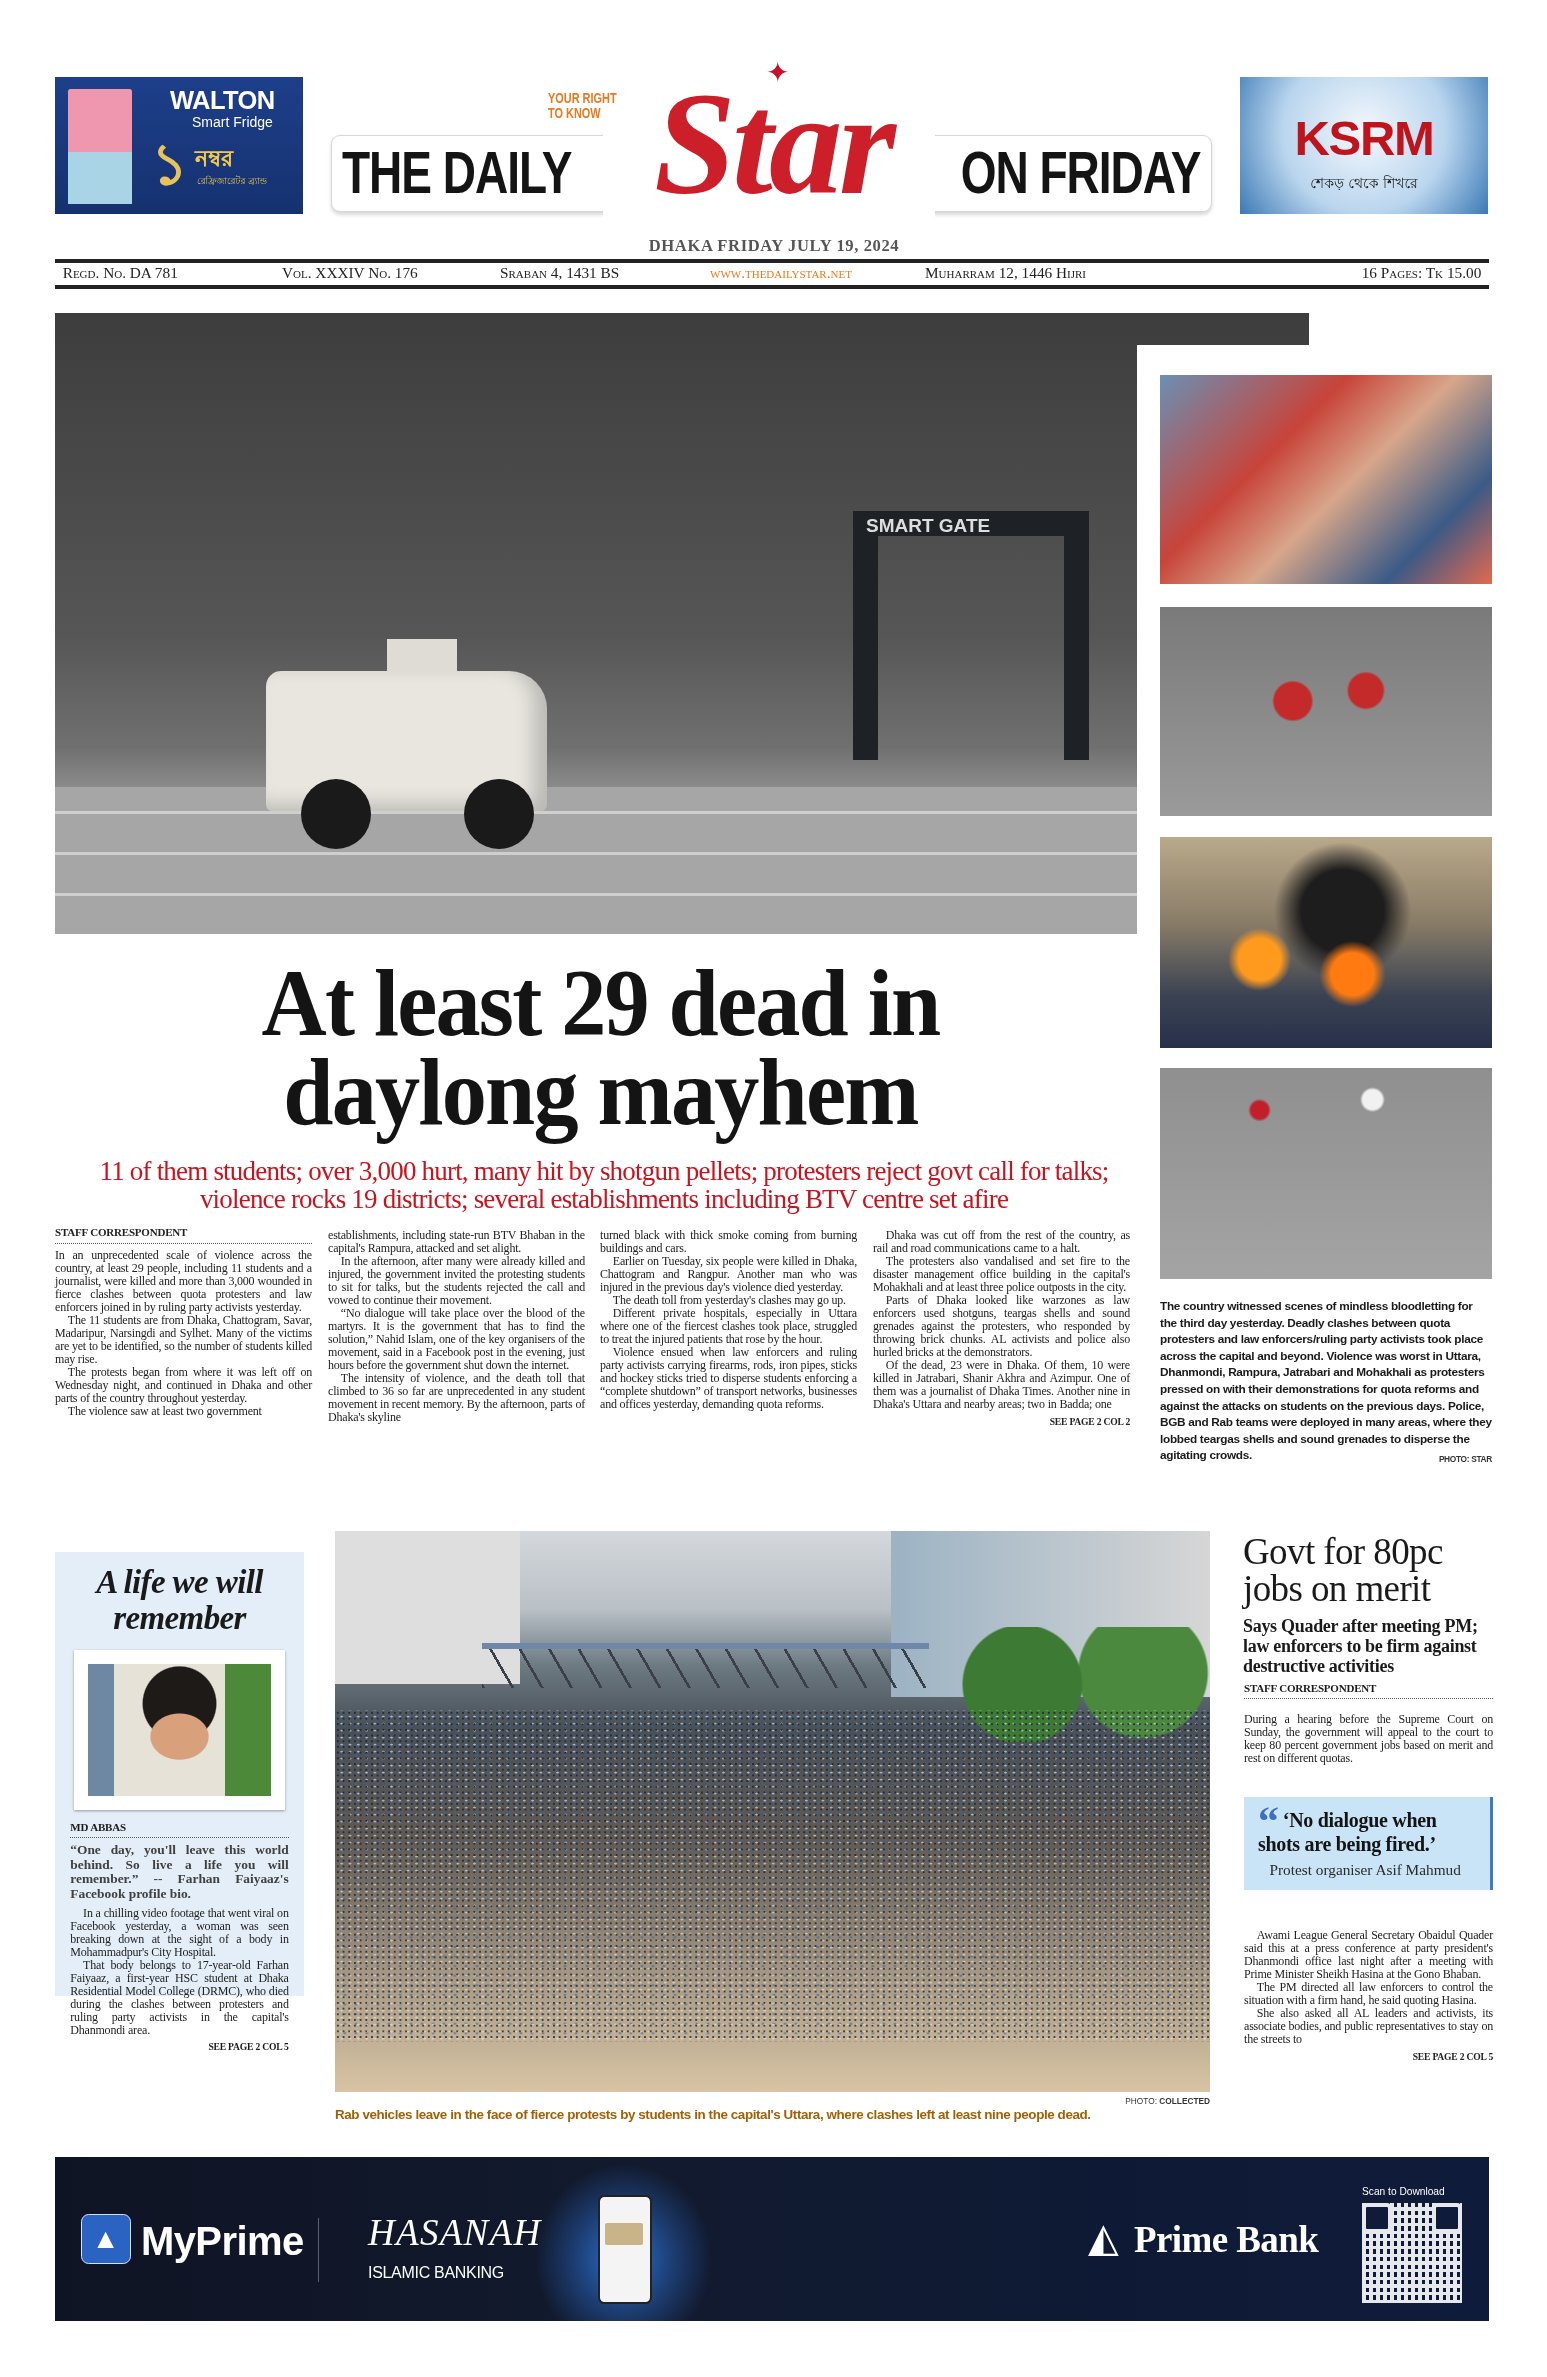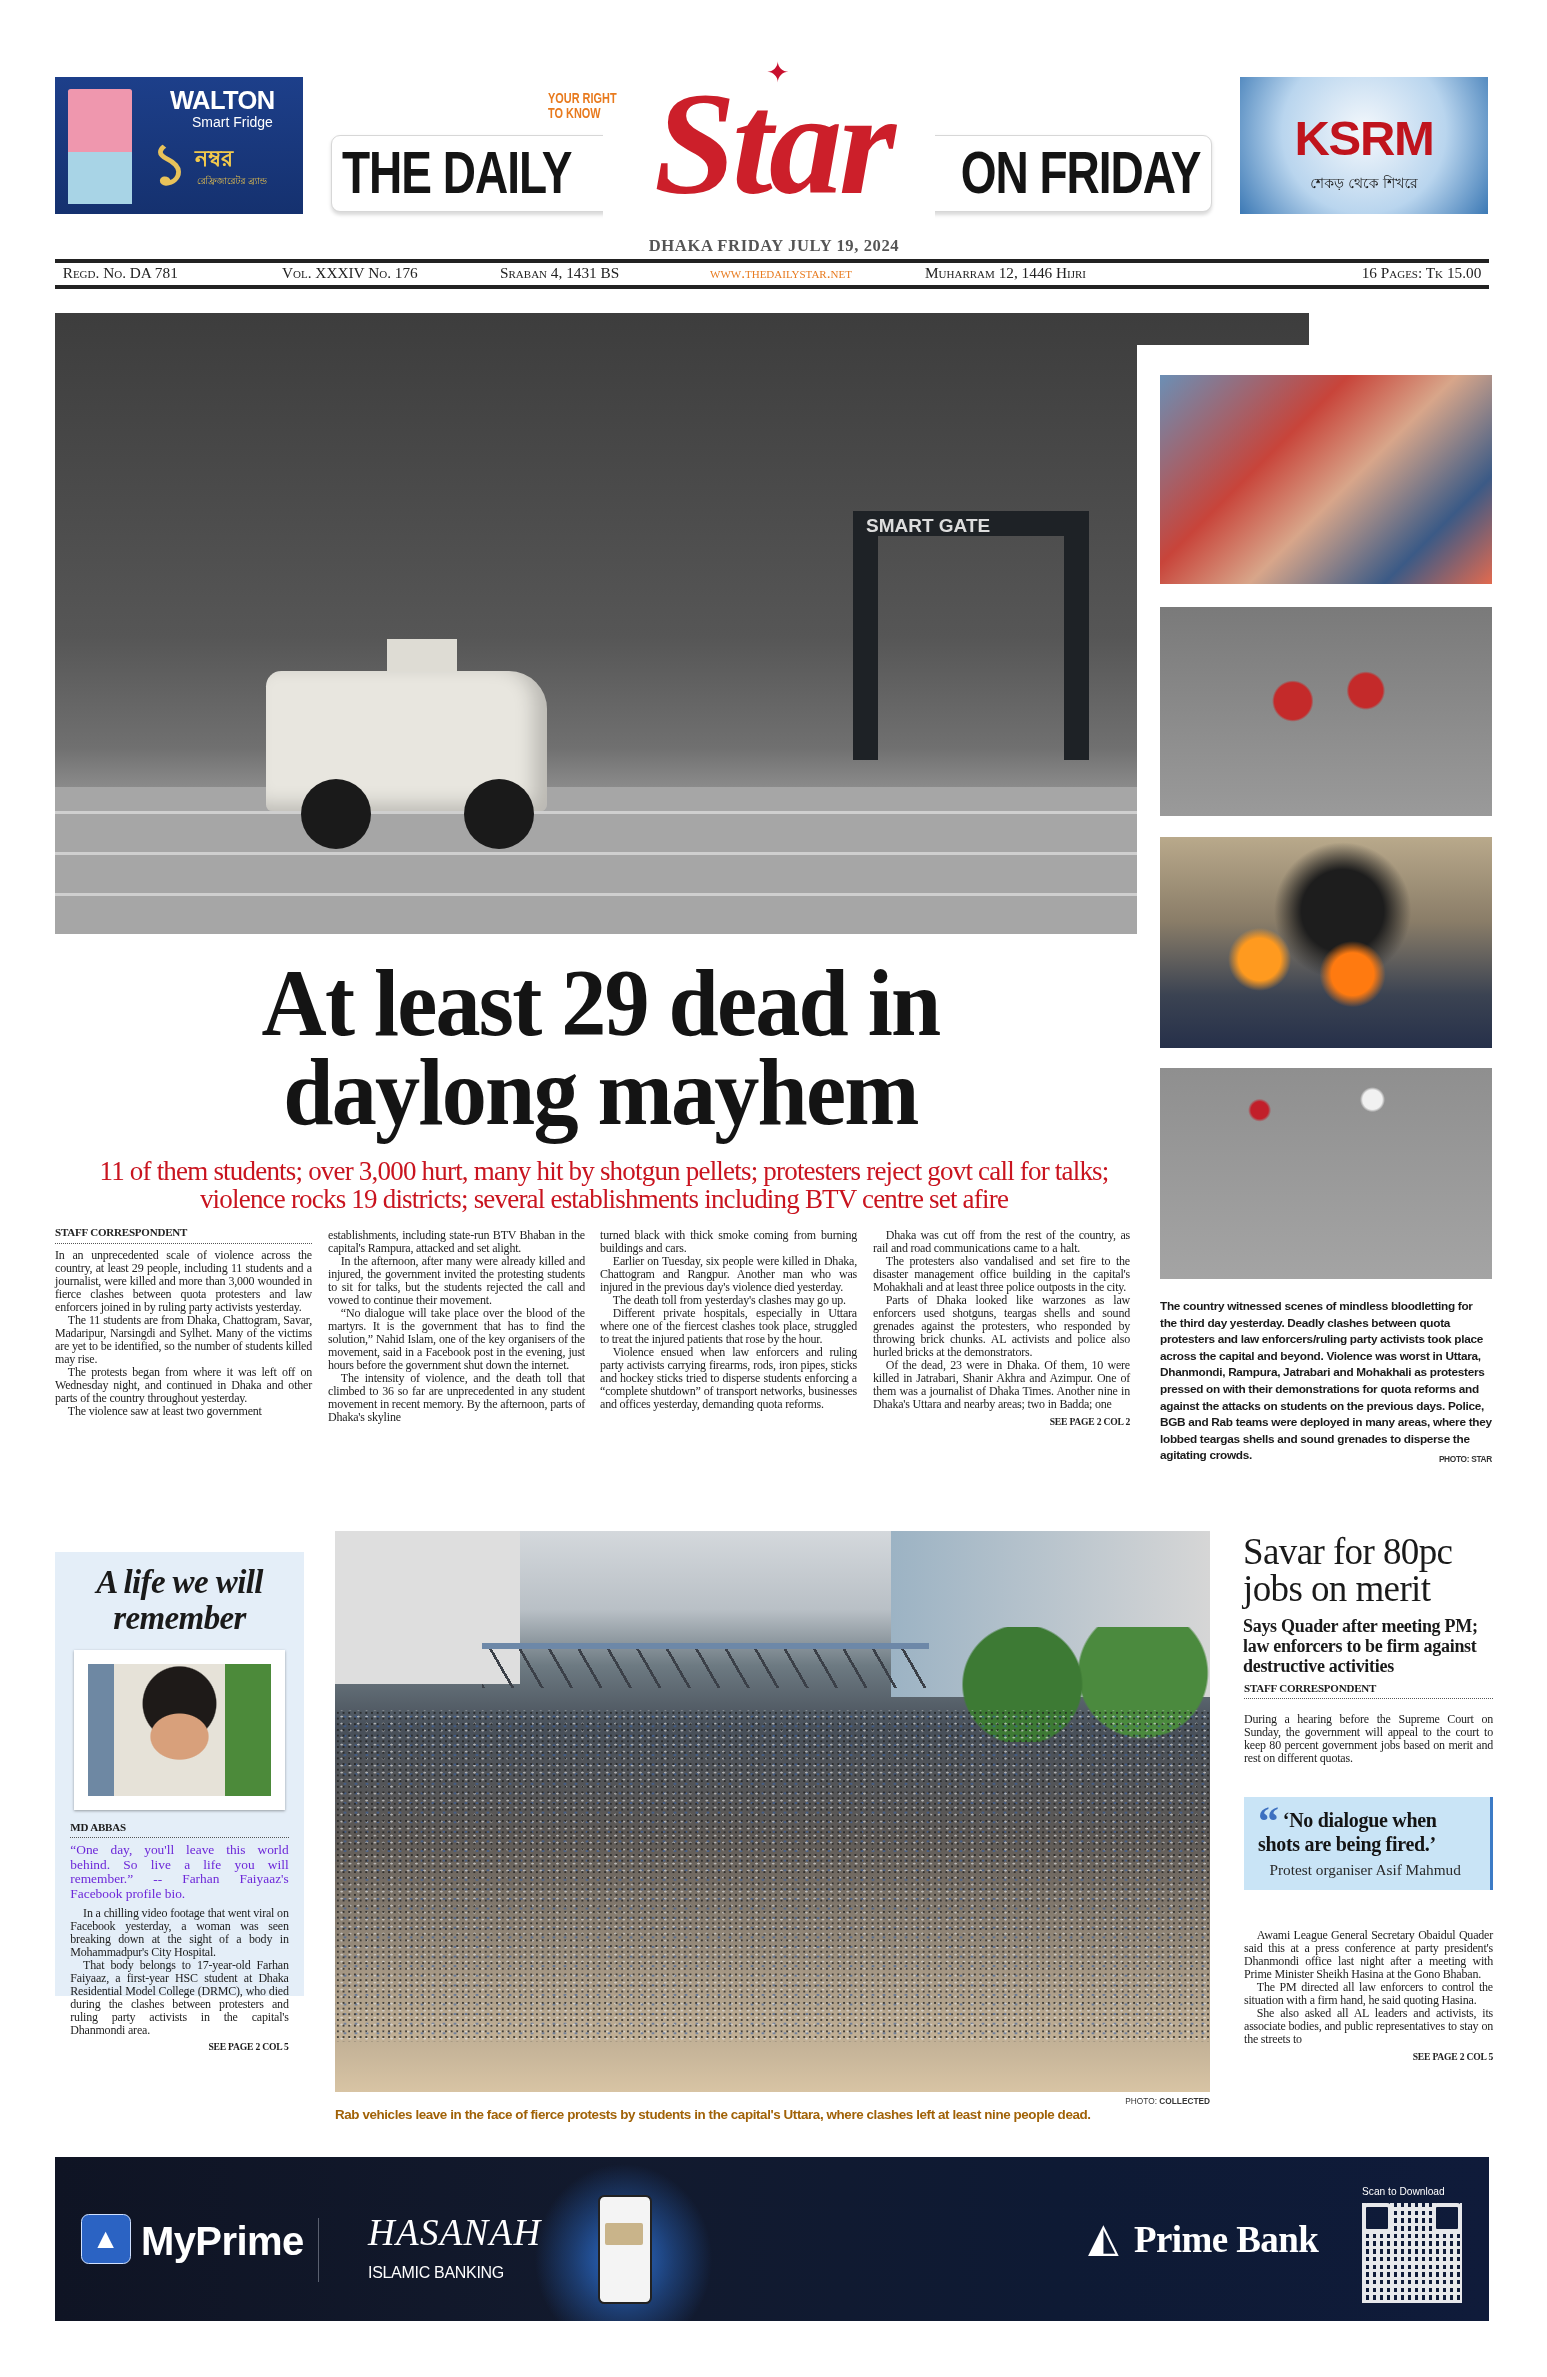--- a/index.html
+++ b/index.html
@@ -65,21 +65,21 @@
   .cap-side { left: 1160px; top: 1298px; width: 332px; font-family: "Liberation Sans", sans-serif; font-weight: bold; font-size: 11.8px; line-height: 16.6px; color: #1a1a1a; letter-spacing: -0.3px; }
   .credit { font-family: "Liberation Sans", sans-serif; font-size: 8.3px; color:#333; }
   .credit b { font-weight: bold; }
 
   
   .life-box { left: 55px; top: 1552px; width: 249px; height: 444px; background: #e4eef8; padding: 11.5px 15.3px; }
   .life-title { font-family: "Liberation Serif", serif; font-style: italic; font-weight: bold; font-size: 33px; line-height: 36px; text-align: center; color: #1a1a1a; letter-spacing: -0.6px; }
   .life-photo-frame { margin: 14px auto 0; width: 211px; height: 160px; background: #fff; box-shadow: 0 1.3px 2.6px rgba(0,0,0,0.35); padding: 14px; }
   .life-photo { width: 100%; height: 100%; background: radial-gradient(ellipse at 50% 55%, #d8a07b 0 22%, transparent 23%), radial-gradient(ellipse at 50% 30%, #1e1a18 0 28%, transparent 29%), linear-gradient(90deg,#6e88a3 0 14%,#e6e2d8 14% 75%,#4c8a3a 75% 100%); }
   .life-byline { margin-top: 11.5px; }
-  .life-quote { font-family: "Liberation Serif", serif; font-weight: normal; font-size: 13.4px; line-height: 14.7px; text-align: justify; color: #6d28d9; margin-bottom: 5.1px; }
+  .life-quote { font-family: "Liberation Serif", serif; font-weight: bold; font-size: 13.4px; line-height: 14.7px; text-align: justify; color: #404040; margin-bottom: 5.1px; }
 
   .photo-crowd { left: 335px; top: 1531px; width: 875px; height: 561px; background:
       linear-gradient(180deg, #d4d8dc 0%, #b9c0c6 14%, #6d7a82 24%, #48505a 35%, #5f5a56 55%, #a89a86 80%, #d8c4a4 100%); overflow: hidden; }
   .photo-crowd .bridge { position:absolute; left: 147px; top: 112px; width: 447px; height: 45px; border-top: 6.4px solid #6d88a8; background: repeating-linear-gradient(60deg,#3b4048 0 2.6px,transparent 2.6px 25.5px); }
   .photo-crowd .bldg-l { position:absolute; left: 0; top: 0; width: 185px; height: 153px; background: #dedede; }
   .photo-crowd .bldg-r { position:absolute; right: 0; top: 0; width: 319px; height: 166px; background: linear-gradient(90deg,#9cb3c4,#d6d6d6); }
   .photo-crowd .trees { position:absolute; right: 0; top: 96px; width: 268px; height: 115px; background: radial-gradient(circle at 30% 50%, #3d7a34 0 30%, transparent 31%), radial-gradient(circle at 75% 40%, #4b8a3e 0 30%, transparent 31%); }
   .photo-crowd .crowd { position:absolute; left: 0; top: 179px; width: 100%; height: 332px; background-image: radial-gradient(#1c1c1c 1px, transparent 1.3px), radial-gradient(#e6e6e6 1px, transparent 1.3px), radial-gradient(#3b63a5 1px, transparent 1.3px); background-size: 5.7px 5.7px, 8.3px 7px, 11px 9.6px; background-position: 0 0, 2.6px 3.2px, 4.5px 1.9px; opacity: 0.75; }
   .crowd-credit { left: 971px; top: 2096px; width: 239px; text-align: right; }
   .crowd-caption { left: 335px; top: 2107px; width: 875px; font-family: "Liberation Sans", sans-serif; font-weight: bold; font-size: 13.4px; color: #a16207; letter-spacing: -0.4px; }
@@ -229,21 +229,21 @@
   <div class="bldg-r"></div>
   <div class="trees"></div>
   <div class="bridge"></div>
   <div class="crowd"></div>
 </div>
 <div class="abs credit crowd-credit">
   <span>PHOTO:</span> <b>COLLECTED</b>
 </div>
 <div class="abs crowd-caption">Rab vehicles leave in the face of fierce protests by students in the capital's Uttara, where clashes left at least nine people dead.</div>
 
-<div class="abs govt-head">Savar for 80pc jobs on merit</div>
+<div class="abs govt-head">Govt for 80pc jobs on merit</div>
 <div class="abs govt-sub">Says Quader after meeting PM; law enforcers to be firm against destructive activities</div>
 <div class="abs byline govt-byline">STAFF CORRESPONDENT</div>
 <div class="abs col govt-lead">
   <p class="noindent">During a hearing before the Supreme Court on Sunday, the government will appeal to the court to keep 80 percent government jobs based on merit and rest on different quotas.</p>
 </div>
 <div class="abs pullquote">
   <span class="pq-mark">“</span><span class="pq-text">‘No dialogue when shots are being fired.’</span>
   <span class="pq-attr">Protest organiser Asif Mahmud</span>
 </div>
 <div class="abs col govt-body">

